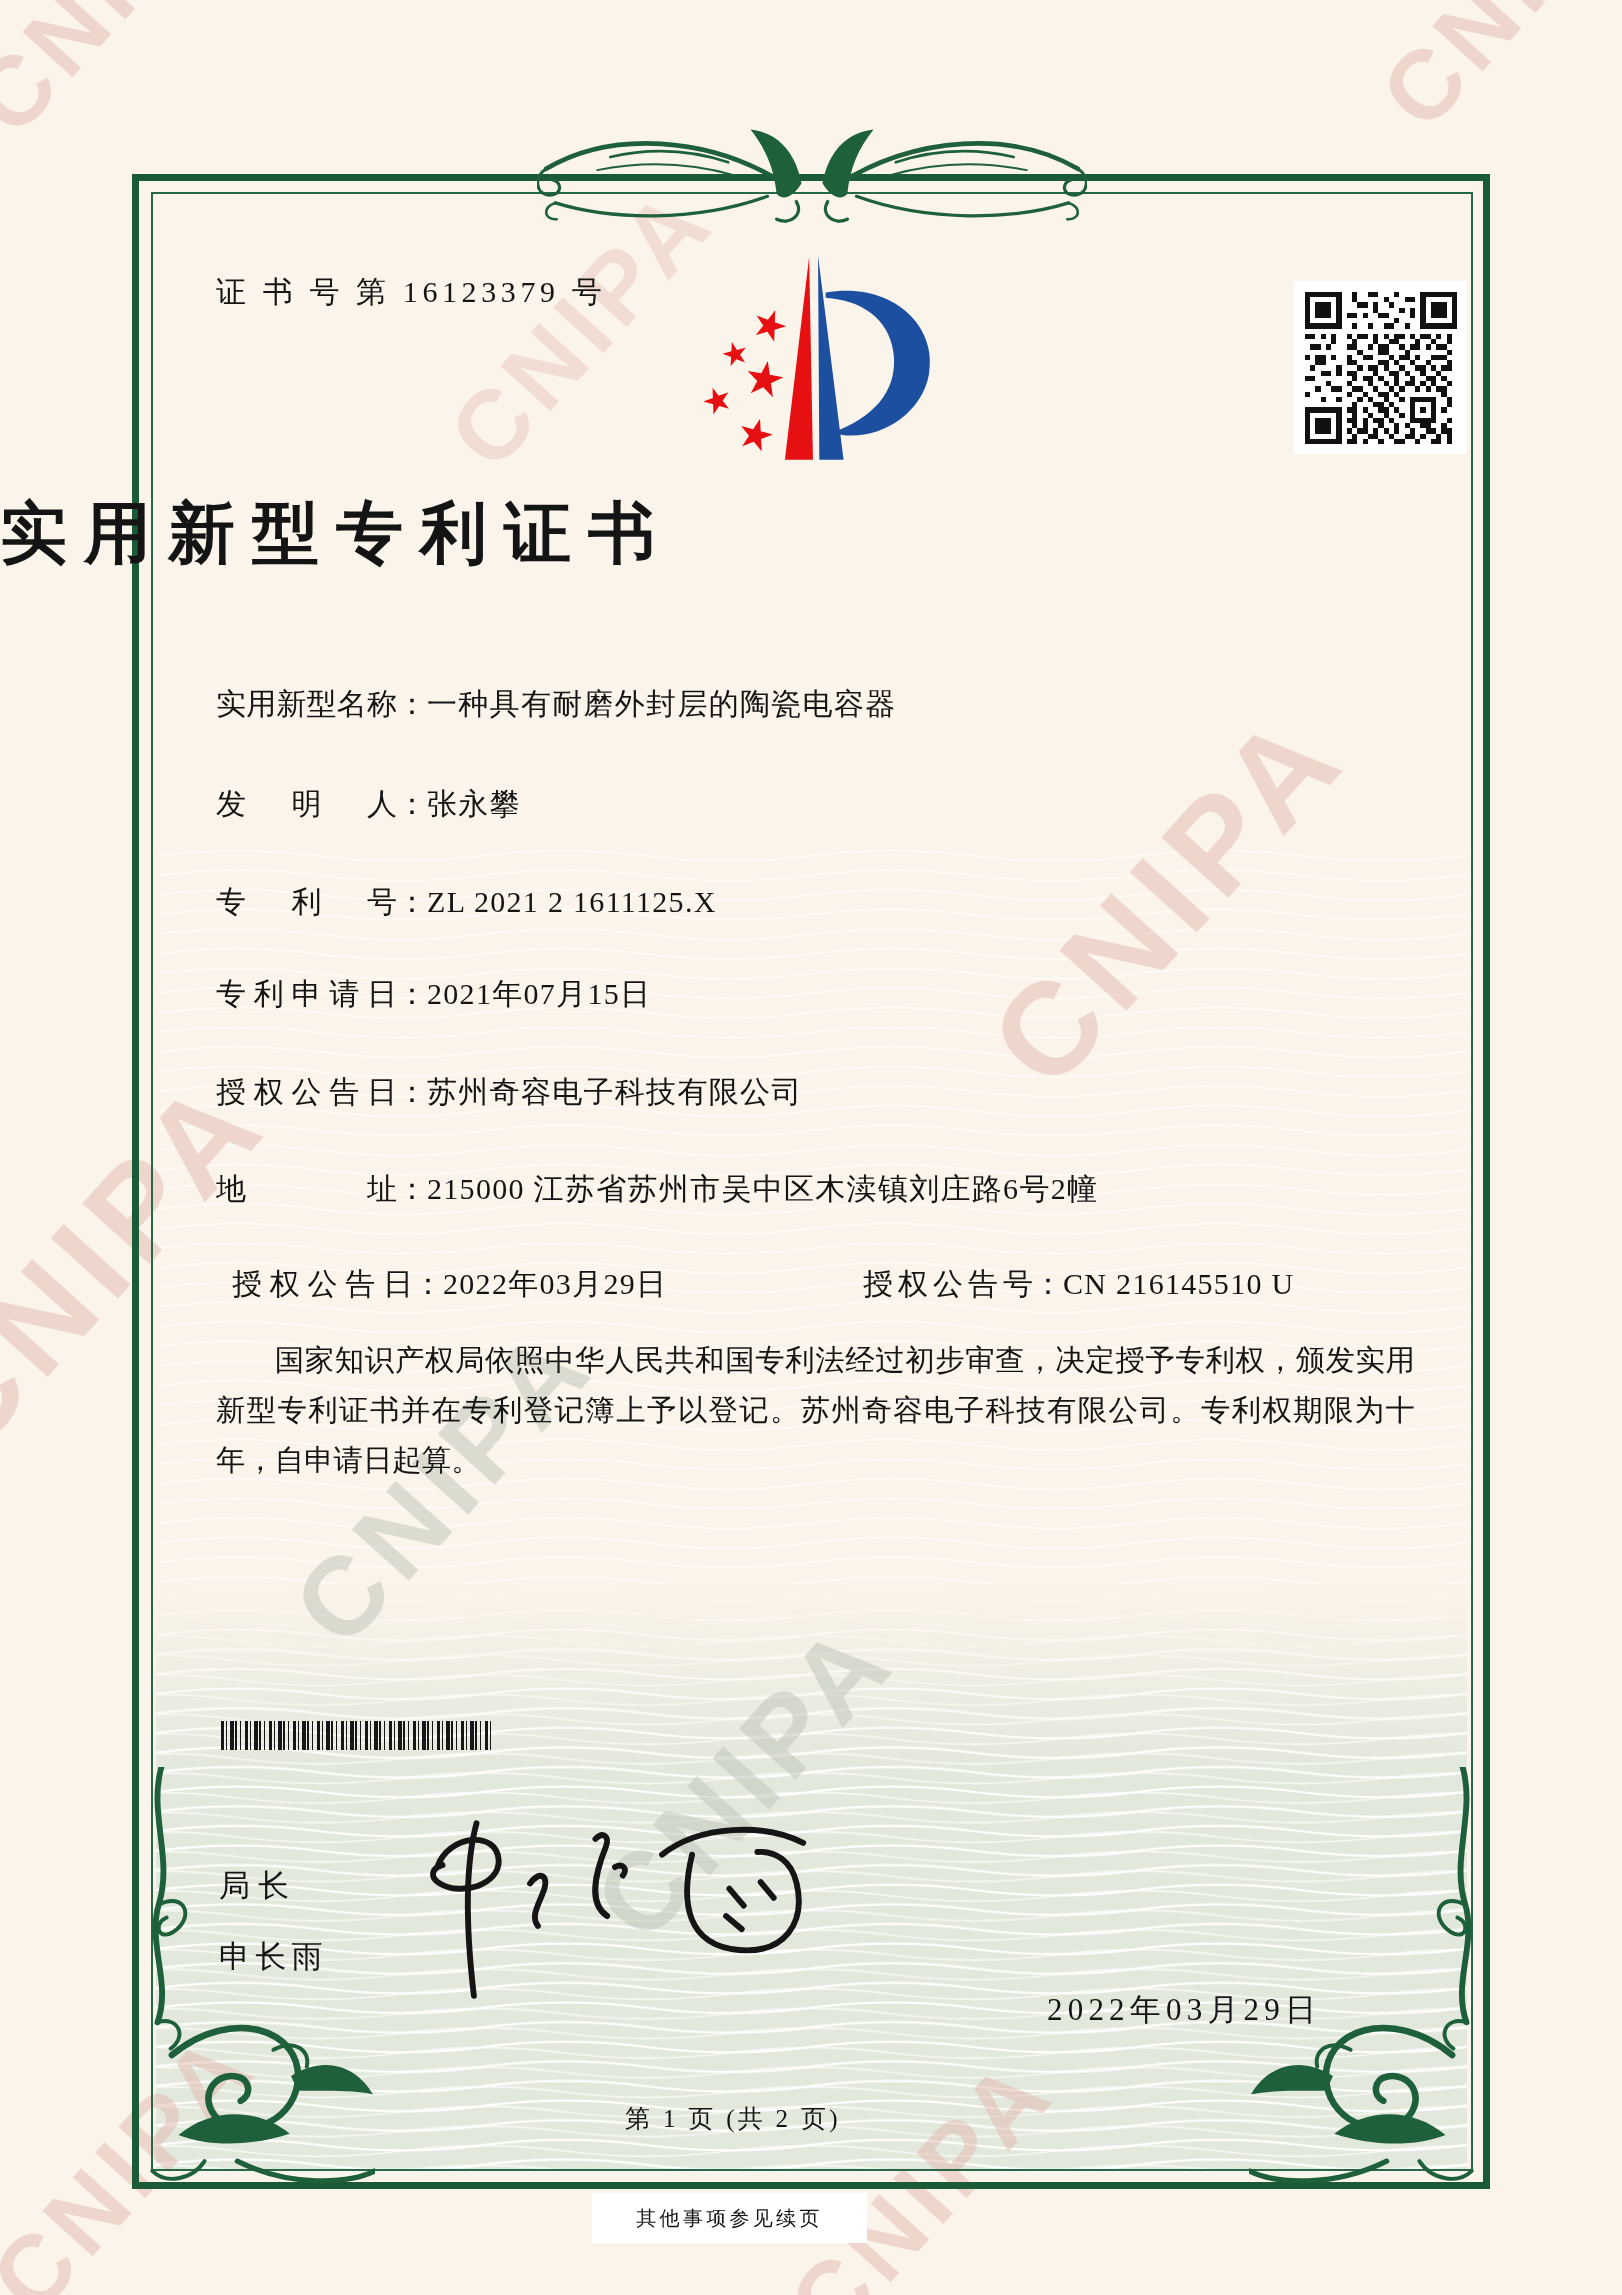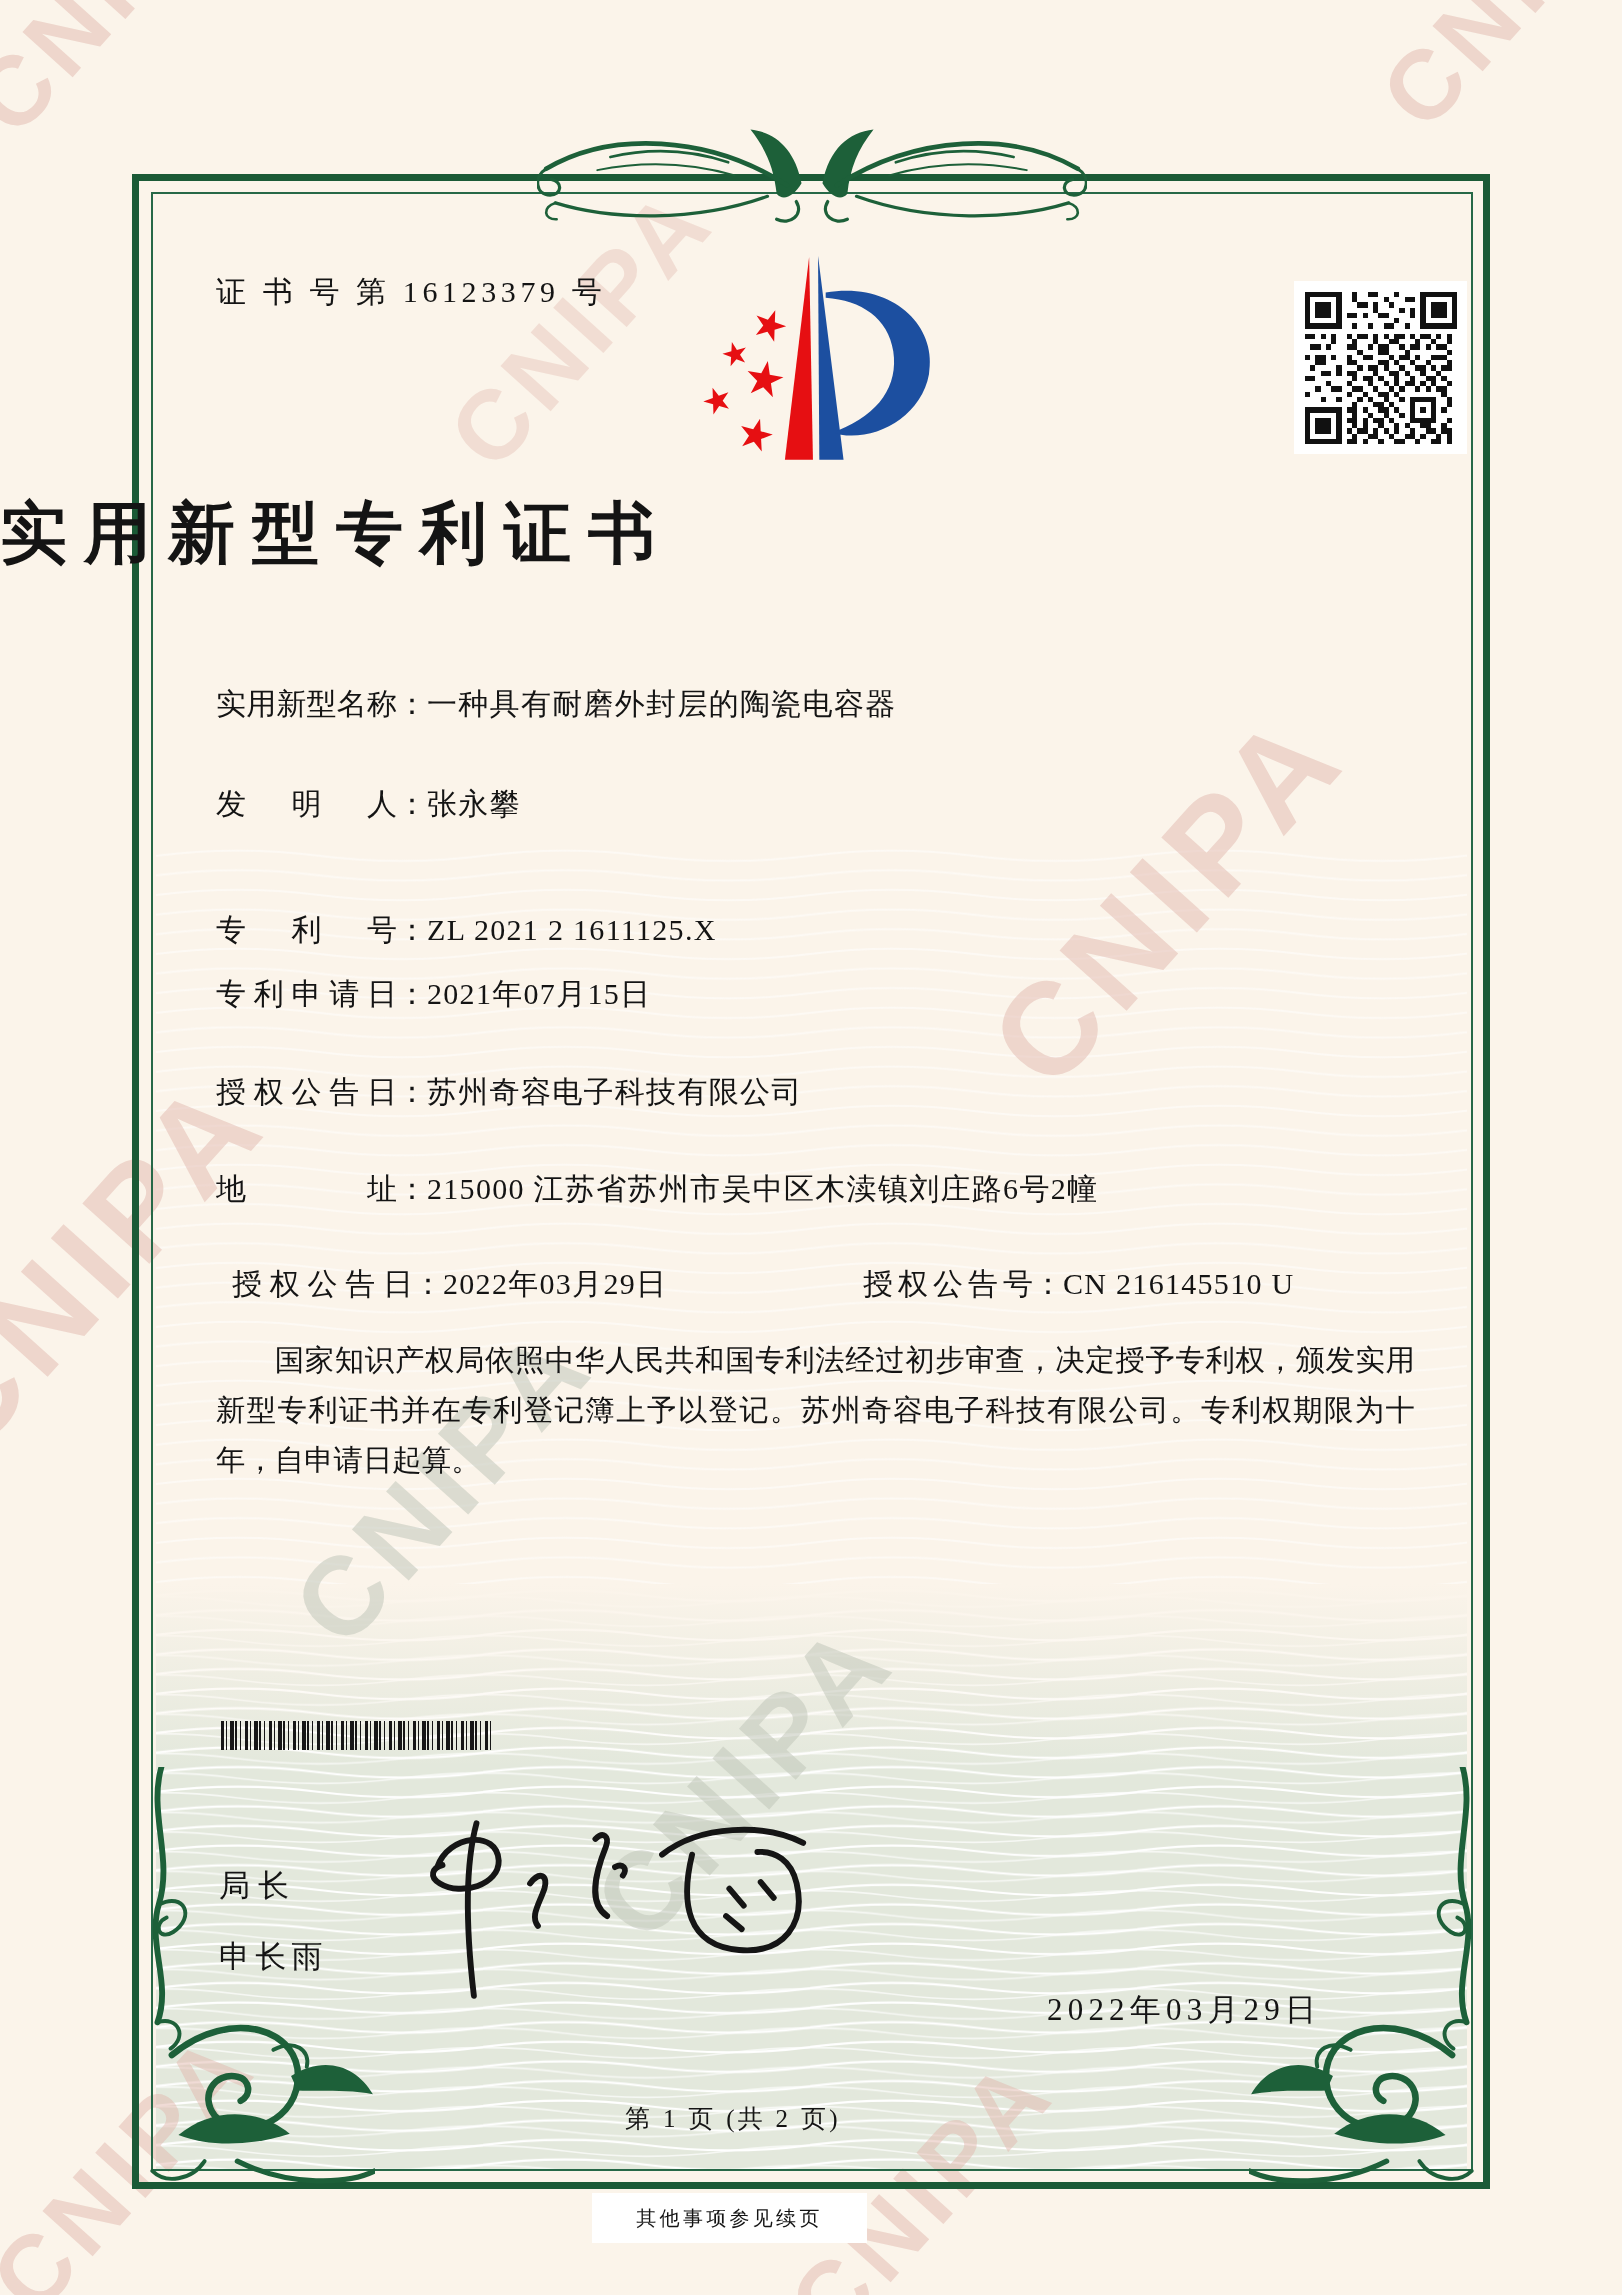--- a/index.html
+++ b/index.html
@@ -220,21 +220,21 @@
 </div>
 
 <div class="abs title">实用新型专利证书</div>
 
 <div class="abs field-row" style="top:684px;">
   <span class="flabel">实用新型名称</span><span>：</span><span class="fvalue">一种具有耐磨外封层的陶瓷电容器</span>
 </div>
 <div class="abs field-row" style="top:784px;">
   <span class="flabel">发明人</span><span>：</span><span class="fvalue">张永攀</span>
 </div>
-<div class="abs field-row" style="top:882px;margin-top:28px;">
+<div class="abs field-row" style="top:882px;">
   <span class="flabel">专利号</span><span>：</span><span class="fvalue">ZL 2021 2 1611125.X</span>
 </div>
 <div class="abs field-row" style="top:974px;">
   <span class="flabel">专利申请日</span><span>：</span><span class="fvalue">2021年07月15日</span>
 </div>
 <div class="abs field-row" style="top:1072px;">
   <span class="flabel">授权公告日</span><span>：</span><span class="fvalue">苏州奇容电子科技有限公司</span>
 </div>
 <div class="abs field-row" style="top:1169px;">
   <span class="flabel">地址</span><span>：</span><span class="fvalue">215000 江苏省苏州市吴中区木渎镇刘庄路6号2幢</span>

